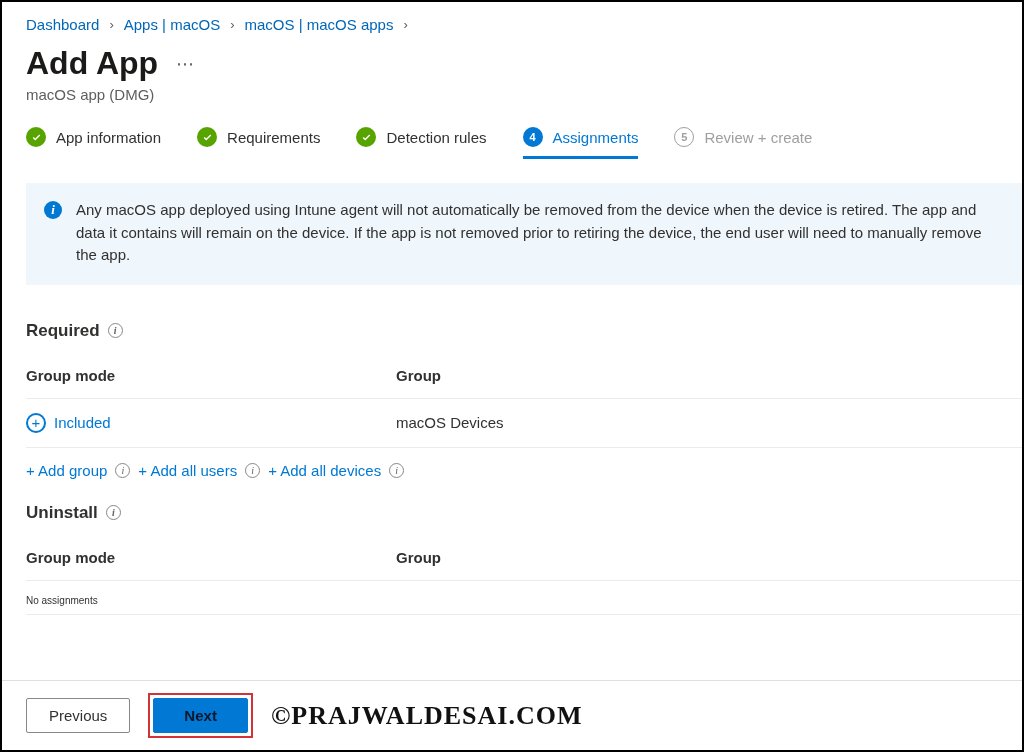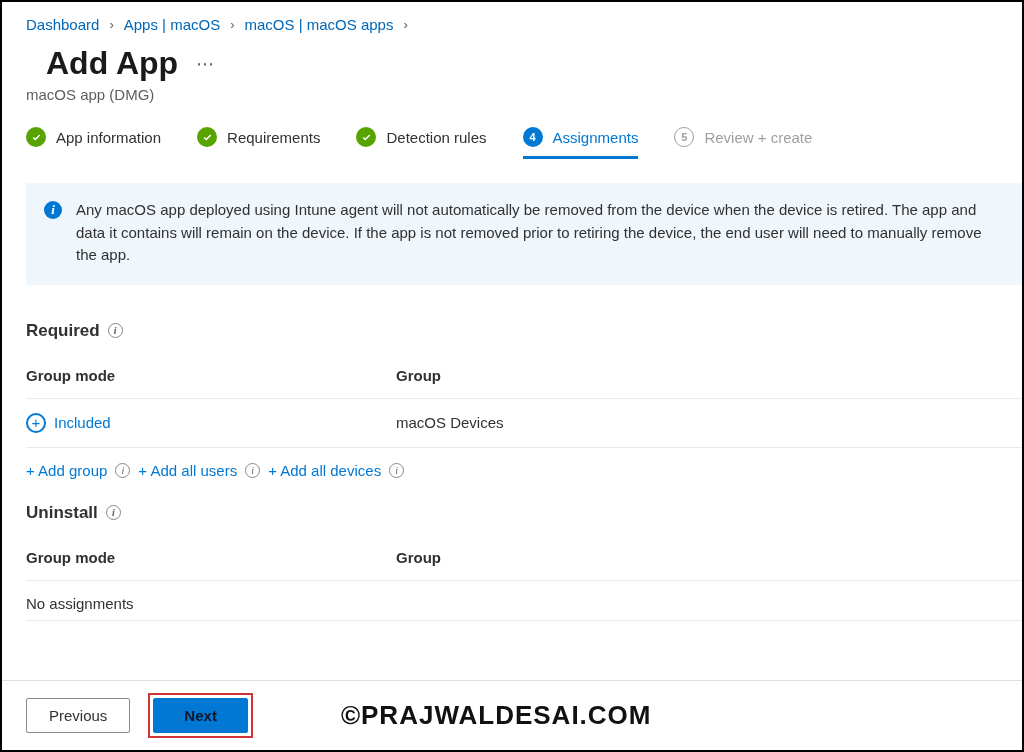--- a/index.html
+++ b/index.html
@@ -12,21 +12,21 @@
     color:#323130;
     overflow:hidden;
   }
   .content { padding: 12px 0 0 24px; }
   
   .breadcrumb { display:flex; align-items:center; gap:10px; font-size:15px; padding-top:2px; }
   .bc-link { color:#0067b8; cursor:pointer; }
   .bc-sep { color:#605e5c; font-size:13px; }
   
   .title-row { display:flex; align-items:center; gap:18px; margin-top:12px; }
-  .page-title { font-size:32px; font-weight:600; color:#1b1a19;margin-left:20px; }
+  .page-title { font-size:32px; font-weight:600; color:#1b1a19; }
   .more-dots { color:#605e5c; font-size:18px; cursor:pointer; letter-spacing:1px; }
   .subtitle { color:#605e5c; font-size:15px; margin-top:4px; }
   
   .tabs { display:flex; gap:36px; margin-top:24px; padding-bottom:0; }
   .tab { display:flex; align-items:center; gap:10px; font-size:15px; color:#323130; cursor:pointer; padding-bottom:10px; position:relative; }
   .tab .badge {
     width:20px; height:20px; border-radius:50%;
     display:flex; align-items:center; justify-content:center;
     font-size:11px; font-weight:600; color:#fff;
   }
@@ -70,35 +70,35 @@
   .included { display:flex; align-items:center; gap:8px; color:#0078d4; cursor:pointer; }
   .plus-circle {
     width:20px; height:20px; border:2px solid #0078d4; border-radius:50%;
     display:flex; align-items:center; justify-content:center; color:#0078d4;
     font-size:15px; font-weight:400; line-height:1;
   }
   
   .actions { display:flex; gap:8px; margin-top:14px; font-size:15px; align-items:center; flex-wrap:wrap; }
   .action-link { color:#0078d4; cursor:pointer; display:flex; align-items:center; gap:6px; }
   
-  .empty-row { padding:14px 0 8px 0; font-size:15px; color:#323130; border-bottom:1px solid #edebe9; }
+  .empty-row { padding:14px 0 8px 0; font-size:10px; color:#323130; border-bottom:1px solid #edebe9; }
   
   .footer {
     position:absolute; left:0; right:0; bottom:0;
     border-top:1px solid #e1dfdd; padding:12px 24px;
     display:flex; align-items:center; gap:18px; background:#fff;
   }
   .btn { font-size:15px; padding:8px 22px; cursor:pointer; border-radius:2px; }
   .btn.secondary { background:#fff; border:1px solid #8a8886; color:#323130; }
   .btn.primary { background:#0078d4; border:1px solid #0078d4; color:#0f172a; font-weight:600; padding:8px 30px; }
   .highlight-box { border:2px solid #d13438; padding:3px; display:inline-block; }
   .watermark {
-    font-family: Liberation Sans, sans-serif;
+    font-family: Liberation Serif, serif;
     font-size:26px; font-weight:900; letter-spacing:1px; color:#111;
-    margin-left:70px; white-space:nowrap;
+    white-space:nowrap;
   }
 </style>
 </head>
 <body>
 
 <div class="content">
 
   <div class="breadcrumb">
     <span class="bc-link">Dashboard</span>
     <span class="bc-sep">›</span>

